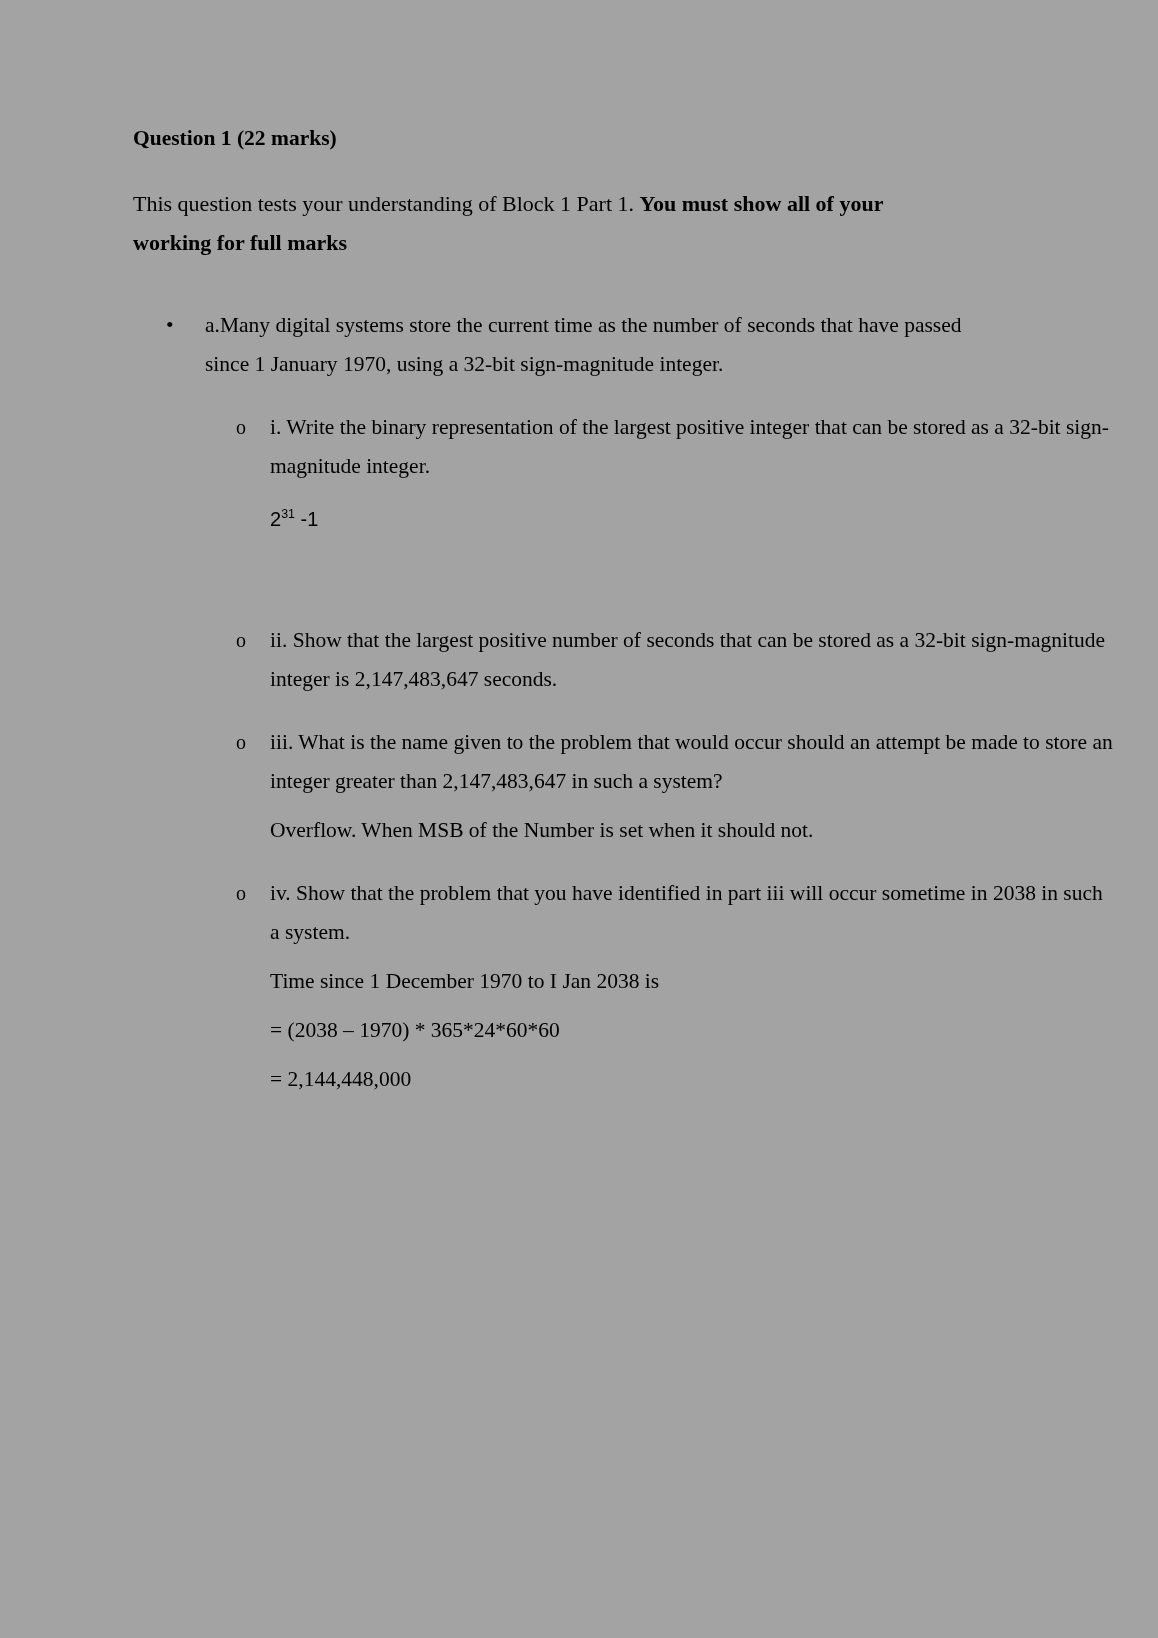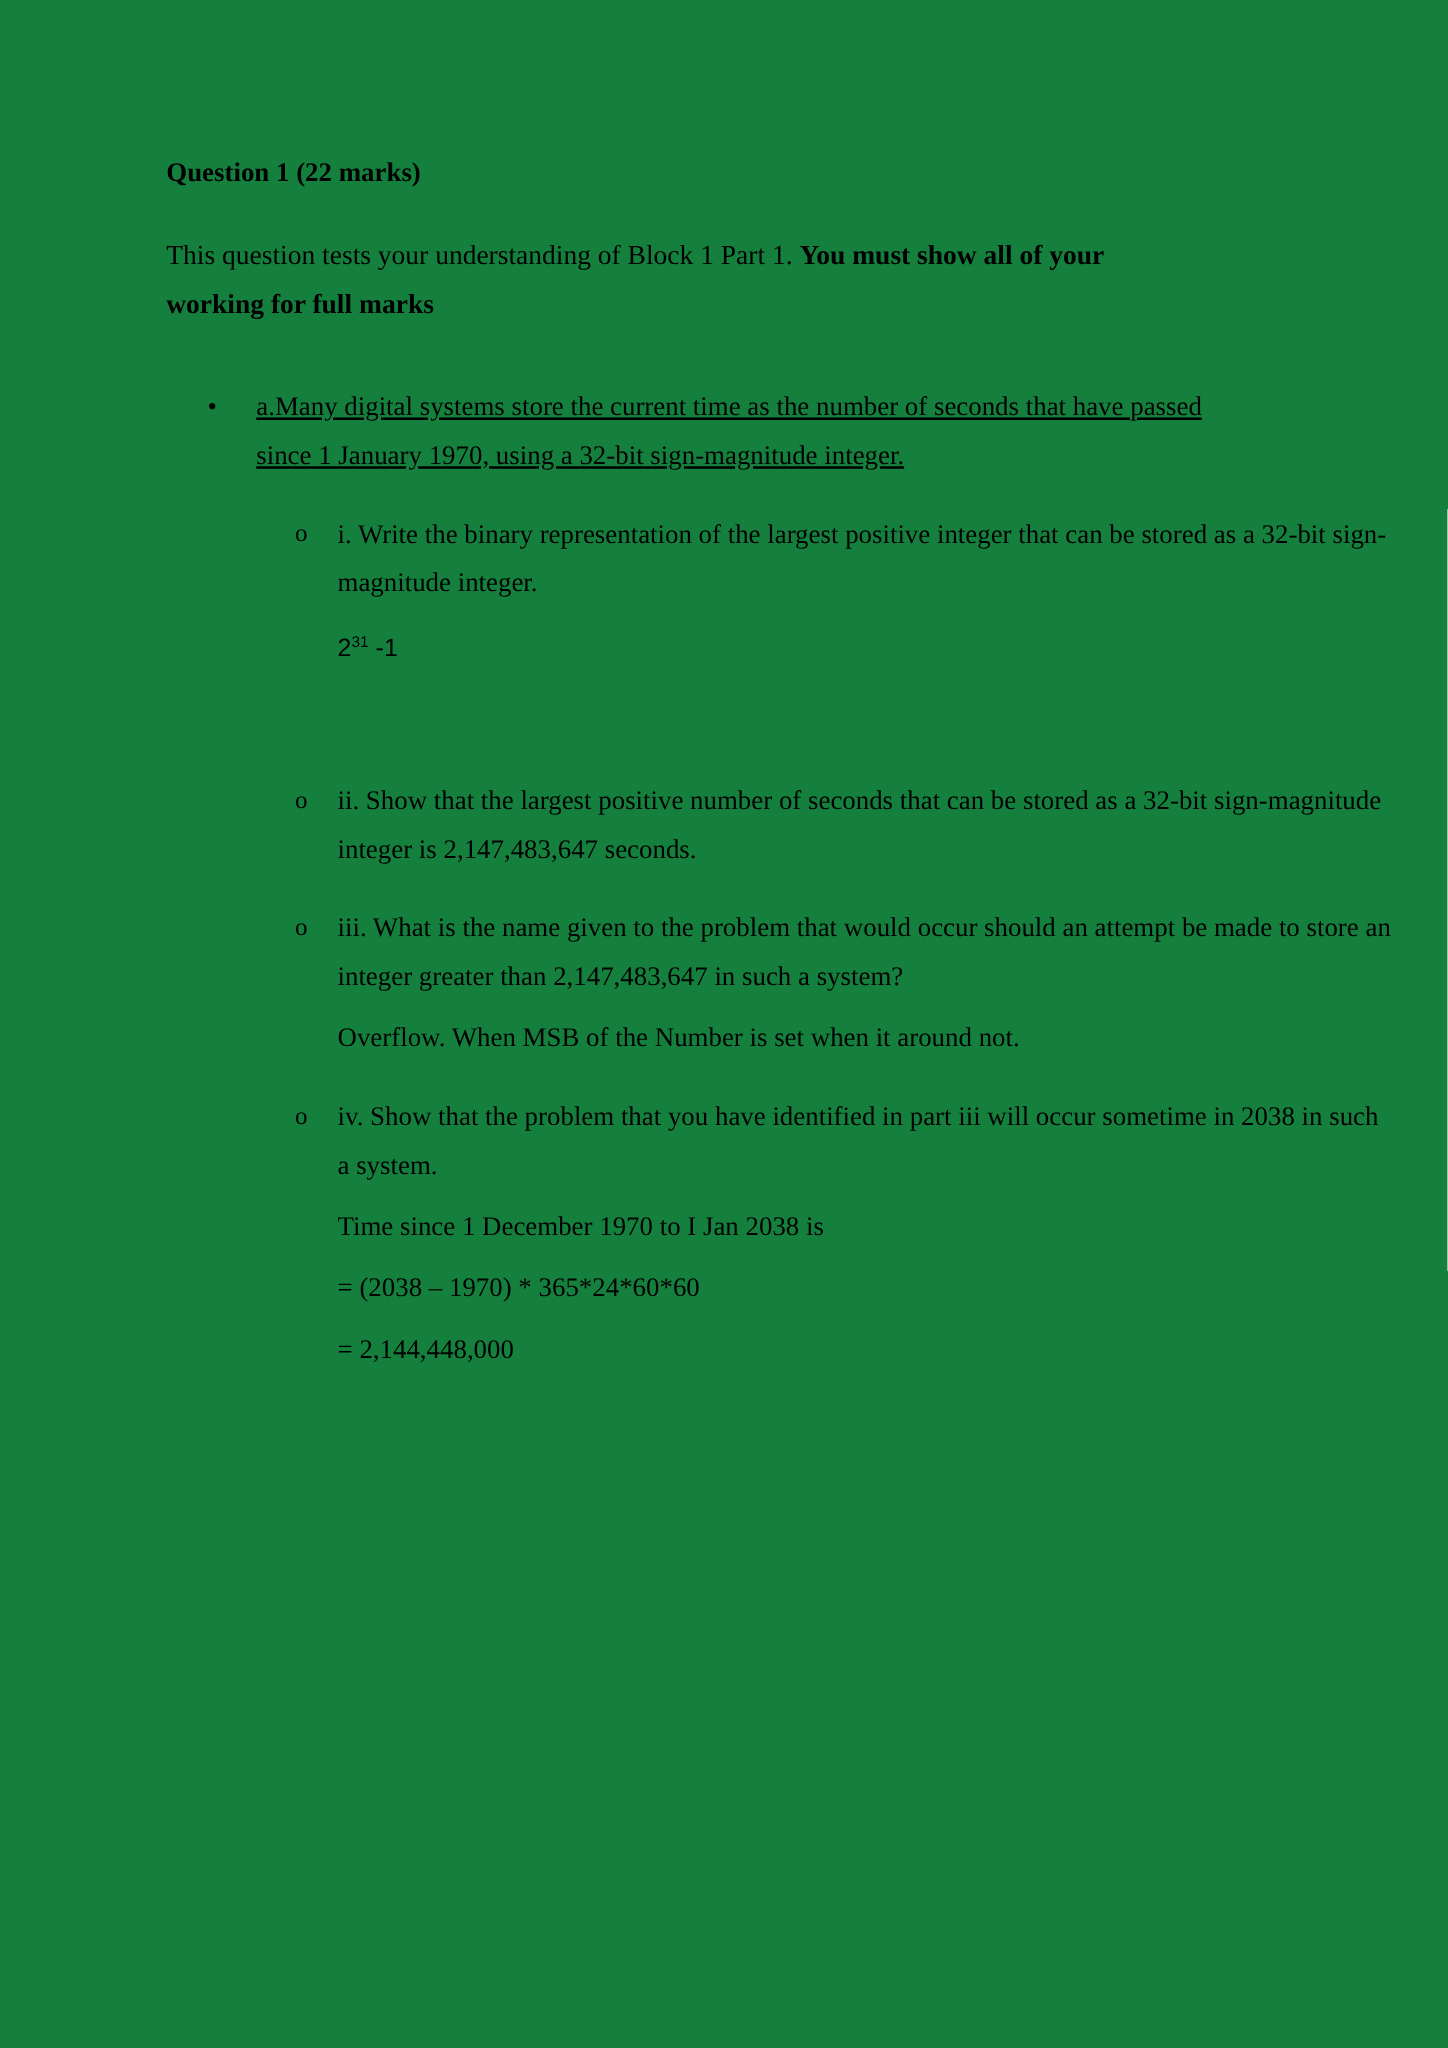--- a/index.html
+++ b/index.html
@@ -12,21 +12,21 @@
     height: 1638px;
     font-family: "Liberation Serif", "DejaVu Serif", serif;
     color: #000000;
     -webkit-font-smoothing: antialiased;
   }
 
   .page {
     position: relative;
     width: 1158px;
     height: 1638px;
-    background: #15803d;
+    background: #a3a3a3;
     box-sizing: border-box;
     padding: 128px 160px 0 133px;
   }
 
   .doc-body {
     width: 868px;
   }
 
   
   .q-title {
@@ -54,21 +54,20 @@
   .lvl1 .marker {
     position: absolute;
     left: 33px;
     top: 0;
     font-size: 21.5px;
     line-height: 39px;
   }
   .lvl1 .text {
     font-size: 21.5px;
     line-height: 39px;
-    text-decoration: underline;
   }
 
   
   .lvl2 {
     position: relative;
     padding-left: 137px;
     width: 845px;
     margin-top: 24px;
   }
   .lvl2 .marker {
@@ -136,21 +135,21 @@
       <span class="marker">o</span>
       <span class="text">ii. Show that the largest positive number of seconds that can be stored as a 32-bit sign-magnitude integer is 2,147,483,647 seconds.</span>
     </div>
 
 
     <div class="lvl2">
       <span class="marker">o</span>
       <span class="text">iii. What is the name given to the problem that would occur should an attempt be made to store an integer greater than 2,147,483,647 in such a system?</span>
     </div>
 
-    <div class="answer tight">Overflow. When MSB of the Number is set when it around not.</div>
+    <div class="answer tight">Overflow. When MSB of the Number is set when it should not.</div>
 
     <div class="lvl2">
       <span class="marker">o</span>
       <span class="text">iv. Show that the problem that you have identified in part iii will occur sometime in 2038 in such a system.</span>
     </div>
 
     <div class="answer tight">Time since 1 December 1970 to I Jan 2038 is</div>
     <div class="answer tight">= (2038 – 1970) * 365*24*60*60</div>
     <div class="answer tight">= 2,144,448,000</div>
 

